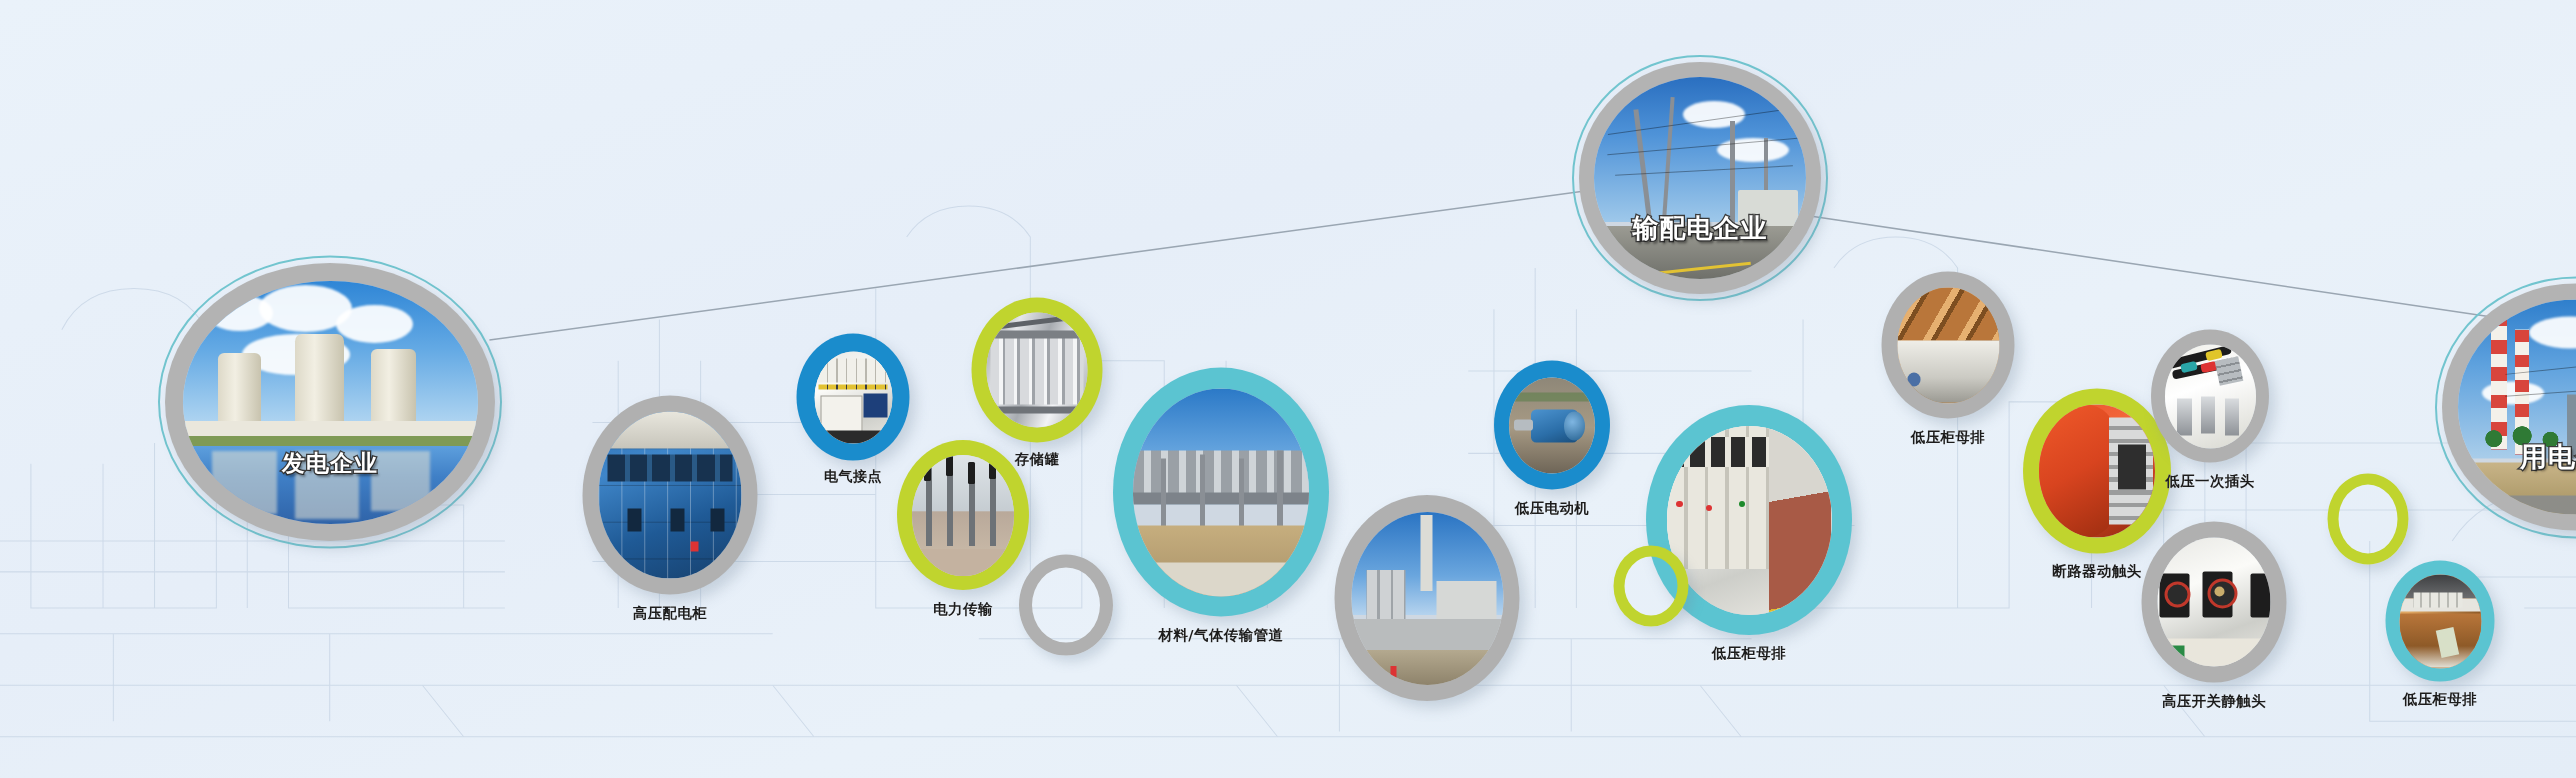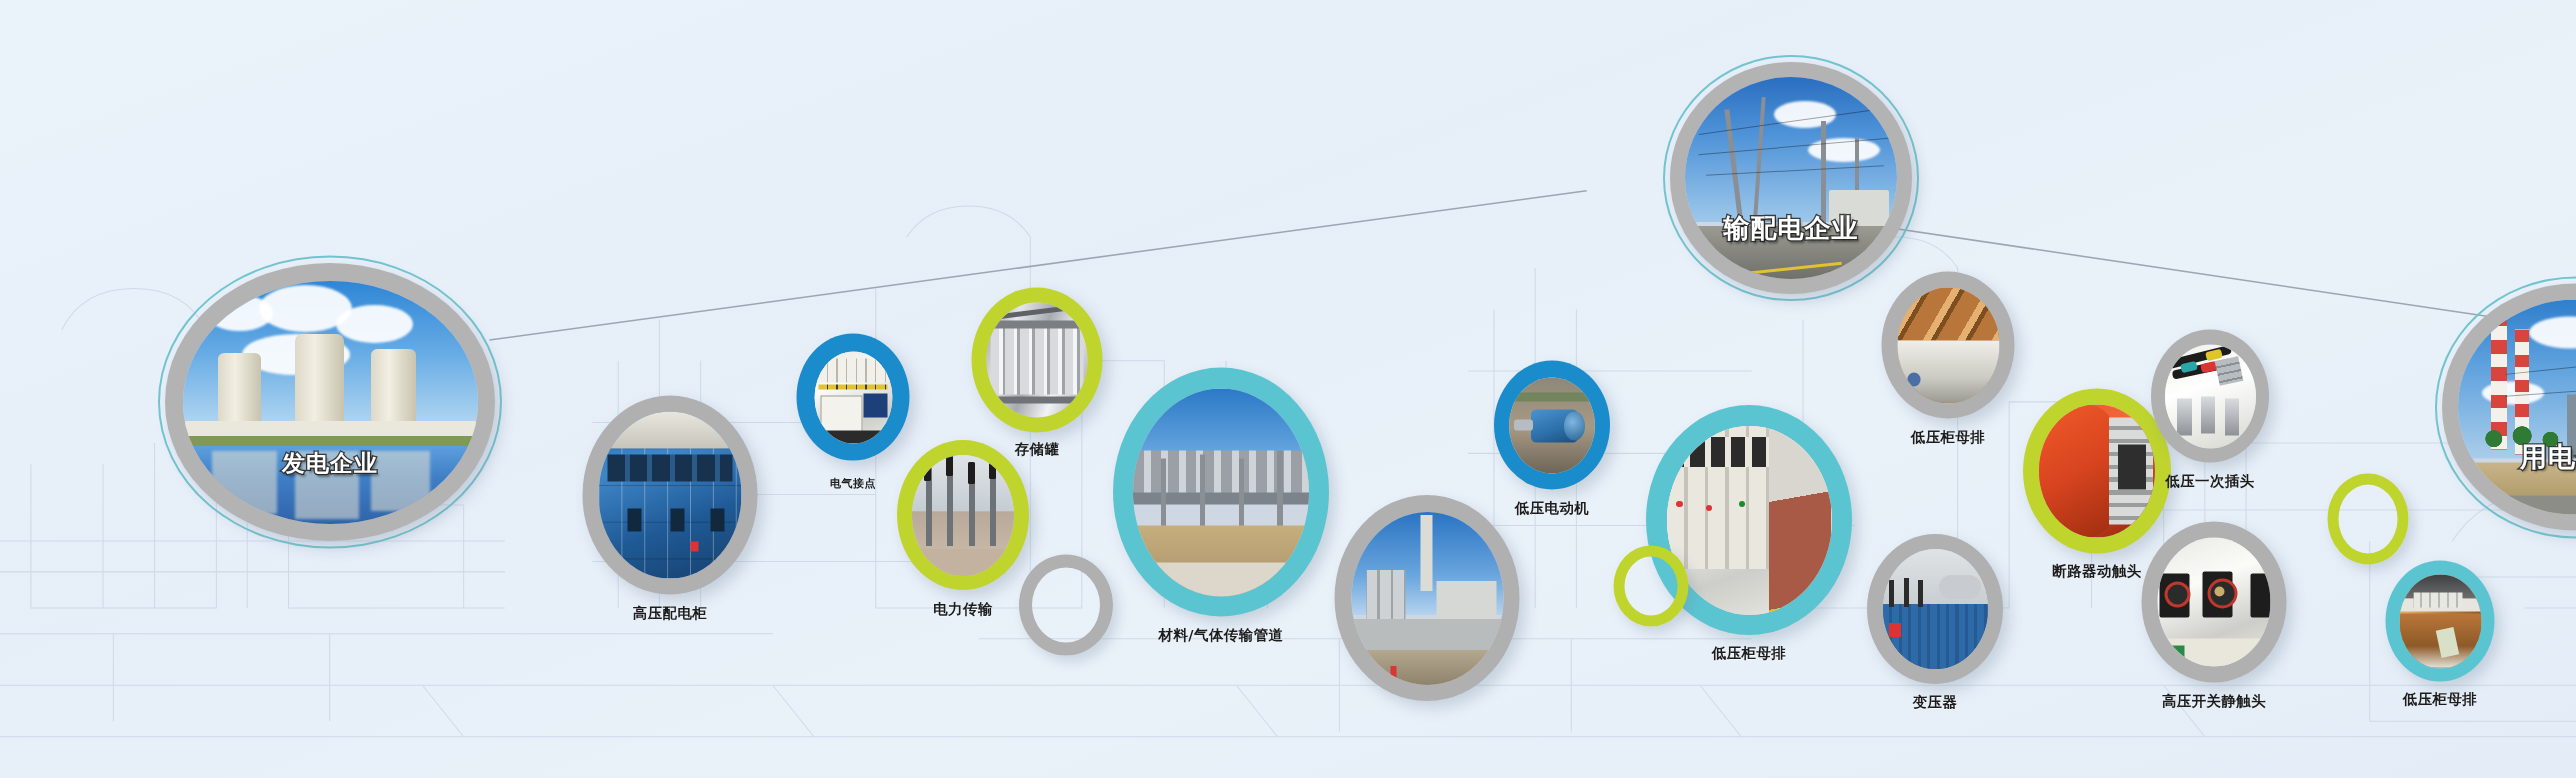--- a/index.html
+++ b/index.html
@@ -130,21 +130,21 @@
           <div class="water" style="height:32%;"></div>
           <div style="position:absolute;left:10%;top:70%;width:22%;height:26%;background:rgba(230,226,210,.55);filter:blur(1.5px);"></div>
           <div style="position:absolute;left:38%;top:70%;width:22%;height:28%;background:rgba(230,226,210,.55);filter:blur(1.5px);"></div>
           <div style="position:absolute;left:64%;top:70%;width:20%;height:25%;background:rgba(230,226,210,.55);filter:blur(1.5px);"></div>
         </div>
       </div>
     </div>
     <div class="hero-title" style="top:185px;font-size:23px;">发电企业</div>
   </div>
 
-  <div class="node" style="left:1791px;top:178px;">
+  <div class="node" style="left:1700px;top:178px;">
     <div class="hero-halo" style="width:252px;height:242px;"></div>
     <div class="ring" style="width:242px;height:232px;background:#b3b3b3;">
       <div class="inner" style="width:212px;height:202px;">
         <div class="scene">
           <div class="sky" style="height:72%;background:linear-gradient(180deg,#2a6fc0 0%,#4f93d8 40%,#9ec8ea 100%);"></div>
           <div class="cloud" style="left:42%;top:12%;width:62px;height:27px;"></div>
           <div class="cloud" style="left:58%;top:30%;width:72px;height:24px;"></div>
           <div class="pole" style="left:22%;top:16%;width:4.6px;height:62%;transform:rotate(-7deg);"></div>
           <div class="pole" style="left:34%;top:10%;width:4.1px;height:66%;transform:rotate(4deg);"></div>
           <div class="pole" style="left:64%;top:22%;width:5.2px;height:56%;"></div>
@@ -212,25 +212,25 @@
         <div class="whitepanel"></div>
         <div style="position:absolute;left:6%;top:8%;width:88%;height:26%;
                     background:repeating-linear-gradient(90deg,#f1f0ea 0 12%,#b9b7ae 12% 14%);"></div>
         <div style="position:absolute;left:6%;top:36%;width:88%;height:6%;
                     background:repeating-linear-gradient(90deg,#e2c233 0 12%,#3a3a3a 12% 14%);"></div>
         <div style="position:absolute;left:8%;top:48%;width:52%;height:40%;background:#f3f2ec;border:1px solid #9d9c94;"></div>
         <div style="position:absolute;left:64%;top:46%;width:30%;height:26%;background:#1d3f7a;"></div>
         <div style="position:absolute;left:0;right:0;bottom:0;height:14%;background:#2b2b2b;"></div>
       </div>
     </div>
-    <div class="cap" style="top:134px;font-size:11px;margin-top:8px;">电气接点</div>
-  </div>
-
-
-  <div class="node" style="left:1037px;top:360px;text-align:right;">
+    <div class="cap" style="top:134px;font-size:14px;">电气接点</div>
+  </div>
+
+
+  <div class="node" style="left:1037px;top:370px;text-align:right;">
     <div class="ring" style="width:131px;height:145px;background:#c0d42e;">
       <div class="inner" style="width:101px;height:115px;">
         <div class="metal"></div>
         <div style="position:absolute;left:4%;top:22%;width:92%;height:58%;
                     background:repeating-linear-gradient(90deg,#d8dadd 0 9%,#f4f5f6 9% 13%,#9fa3a8 13% 16%);border-radius:5.2px;"></div>
         <div style="position:absolute;left:0;right:0;top:16%;height:7%;background:#7b7f84;"></div>
         <div style="position:absolute;left:0;right:0;top:82%;height:6%;background:#6f7378;"></div>
         <div style="position:absolute;left:0;right:0;top:6%;height:4%;background:#5e6267;transform:rotate(-7deg);"></div>
       </div>
     </div>
@@ -342,35 +342,20 @@
                     background:linear-gradient(170deg,#d8d6cf 0 38%,#a85a46 38% 92%,#e0b92a 92% 100%);"></div>
       </div>
     </div>
     <div class="cap" style="top:239px;font-size:14.4px;">低压柜母排</div>
   </div>
 
   <div class="node" style="left:1651px;top:586px;">
     <div class="hollow" style="width:75px;height:81px;border:11.3px solid #c0d42e;box-sizing:border-box;"></div>
   </div>
 
-  <div class="node" style="left:1935px;top:609px;">
-    <div class="ring" style="width:136px;height:150px;background:#b0b0b0;">
-      <div class="inner" style="width:105px;height:120px;">
-        <div style="position:absolute;inset:0;background:linear-gradient(180deg,#dfe3e6 0%,#c9ced2 46%,#2f6aa8 47%,#1d4d80 100%);"></div>
-        <div style="position:absolute;left:0;right:0;top:46%;height:54%;
-                    background:repeating-linear-gradient(90deg,#2f6aa8 0 6%,#255a92 6% 9%);"></div>
-        <div style="position:absolute;left:6%;top:26%;width:5.2px;height:22%;background:#2b2b2b;"></div>
-        <div style="position:absolute;left:20%;top:24%;width:5.2px;height:24%;background:#2b2b2b;"></div>
-        <div style="position:absolute;left:34%;top:26%;width:5.2px;height:22%;background:#2b2b2b;"></div>
-        <div style="position:absolute;left:54%;top:22%;width:40%;height:20%;background:#c8ccd0;border-radius:12.4px;"></div>
-        <div style="position:absolute;left:6%;top:62%;width:12.4px;height:13.4px;background:#d33;"></div>
-      </div>
-    </div>
-    <div class="cap" style="top:159px;font-size:14.4px;">变压器</div>
-  </div>
 
   <div class="node" style="left:2097px;top:471px;">
     <div class="ring" style="width:148px;height:165px;background:#c0d42e;">
       <div class="inner" style="width:116px;height:133px;">
         <div class="rustred"></div>
         <div style="position:absolute;left:0;top:0;width:66%;height:100%;
                     background:linear-gradient(150deg,#f05a2a,#d8441f 50%,#9d2d10);border-radius:0 31px 31px 0;"></div>
         <div style="position:absolute;left:60%;top:10%;width:38%;height:80%;
                     background:repeating-linear-gradient(180deg,#d9dada 0 8%,#9b9c9c 8% 12%);"></div>
         <div style="position:absolute;left:68%;top:30%;width:24%;height:34%;background:#2e2e2e;"></div>

